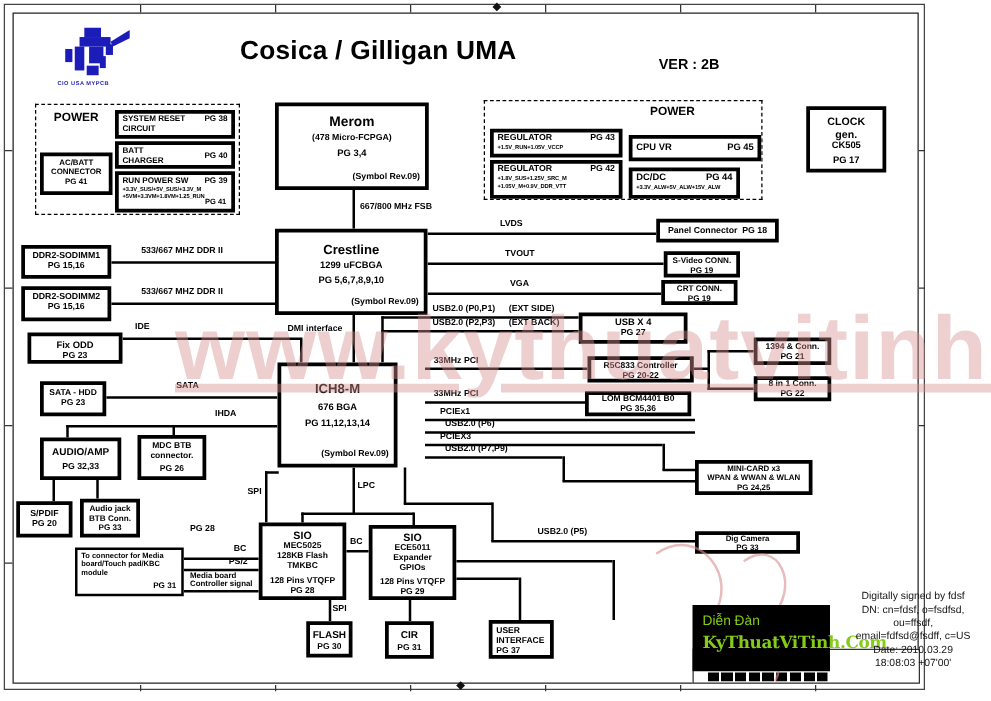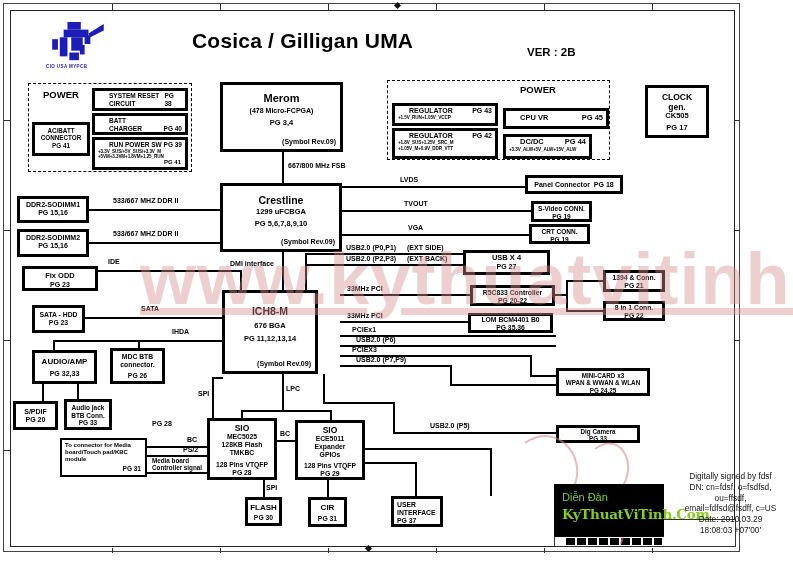--- a/index.html
+++ b/index.html
@@ -10,21 +10,21 @@
   .tick{position:absolute;background:#333;}
   .diamond{position:absolute;width:5px;height:5px;background:#111;transform:rotate(45deg);}
   .b{position:absolute;box-sizing:border-box;border:3px solid #000;background:#fff;
      font-weight:bold;text-align:center;line-height:1.18;z-index:2;}
   .b2{border-width:2px;}
   .chip{border-width:3px;}
   .dash{position:absolute;box-sizing:border-box;border:1.5px dashed #000;z-index:1;}
   .hw{position:absolute;height:1.5px;background:#000;z-index:1;display:block;}
   .vw{position:absolute;width:1.5px;background:#000;z-index:1;display:block;}
   .wl{position:absolute;font-size:7px;font-weight:bold;white-space:nowrap;z-index:3;}
-  .lr{display:flex;justify-content:space-between;align-items:flex-end;padding:1px 3px 0 14px;text-align:left;}
+  .lr{display:flex;justify-content:space-between;align-items:flex-start;padding:1px 3px 0 3px;text-align:left;}
   .volt{font-size:4.6px;text-align:left;padding:0 3px;letter-spacing:-0.1px;line-height:1.25;}
   .rev{position:absolute;right:4px;bottom:3px;font-size:7px;}
   .pgbr{position:absolute;right:4px;bottom:1px;font-size:6px;}
   .wm{position:absolute;left:140px;top:238px;font-size:72px;font-weight:bold;white-space:nowrap;
       z-index:5;opacity:0.42;letter-spacing:1px;text-decoration:underline;}
   .sig{position:absolute;left:667px;top:471px;width:127px;font-size:8.3px;line-height:10.8px;
        color:#141414;z-index:11;text-align:center;}
   .forum{position:absolute;left:554px;top:484px;width:110px;height:53px;background:#000;color:#84cc16;
          z-index:10;box-sizing:border-box;padding:7px 0 0 8px;text-align:left;}
   .forum .f1{font-size:11px;}

